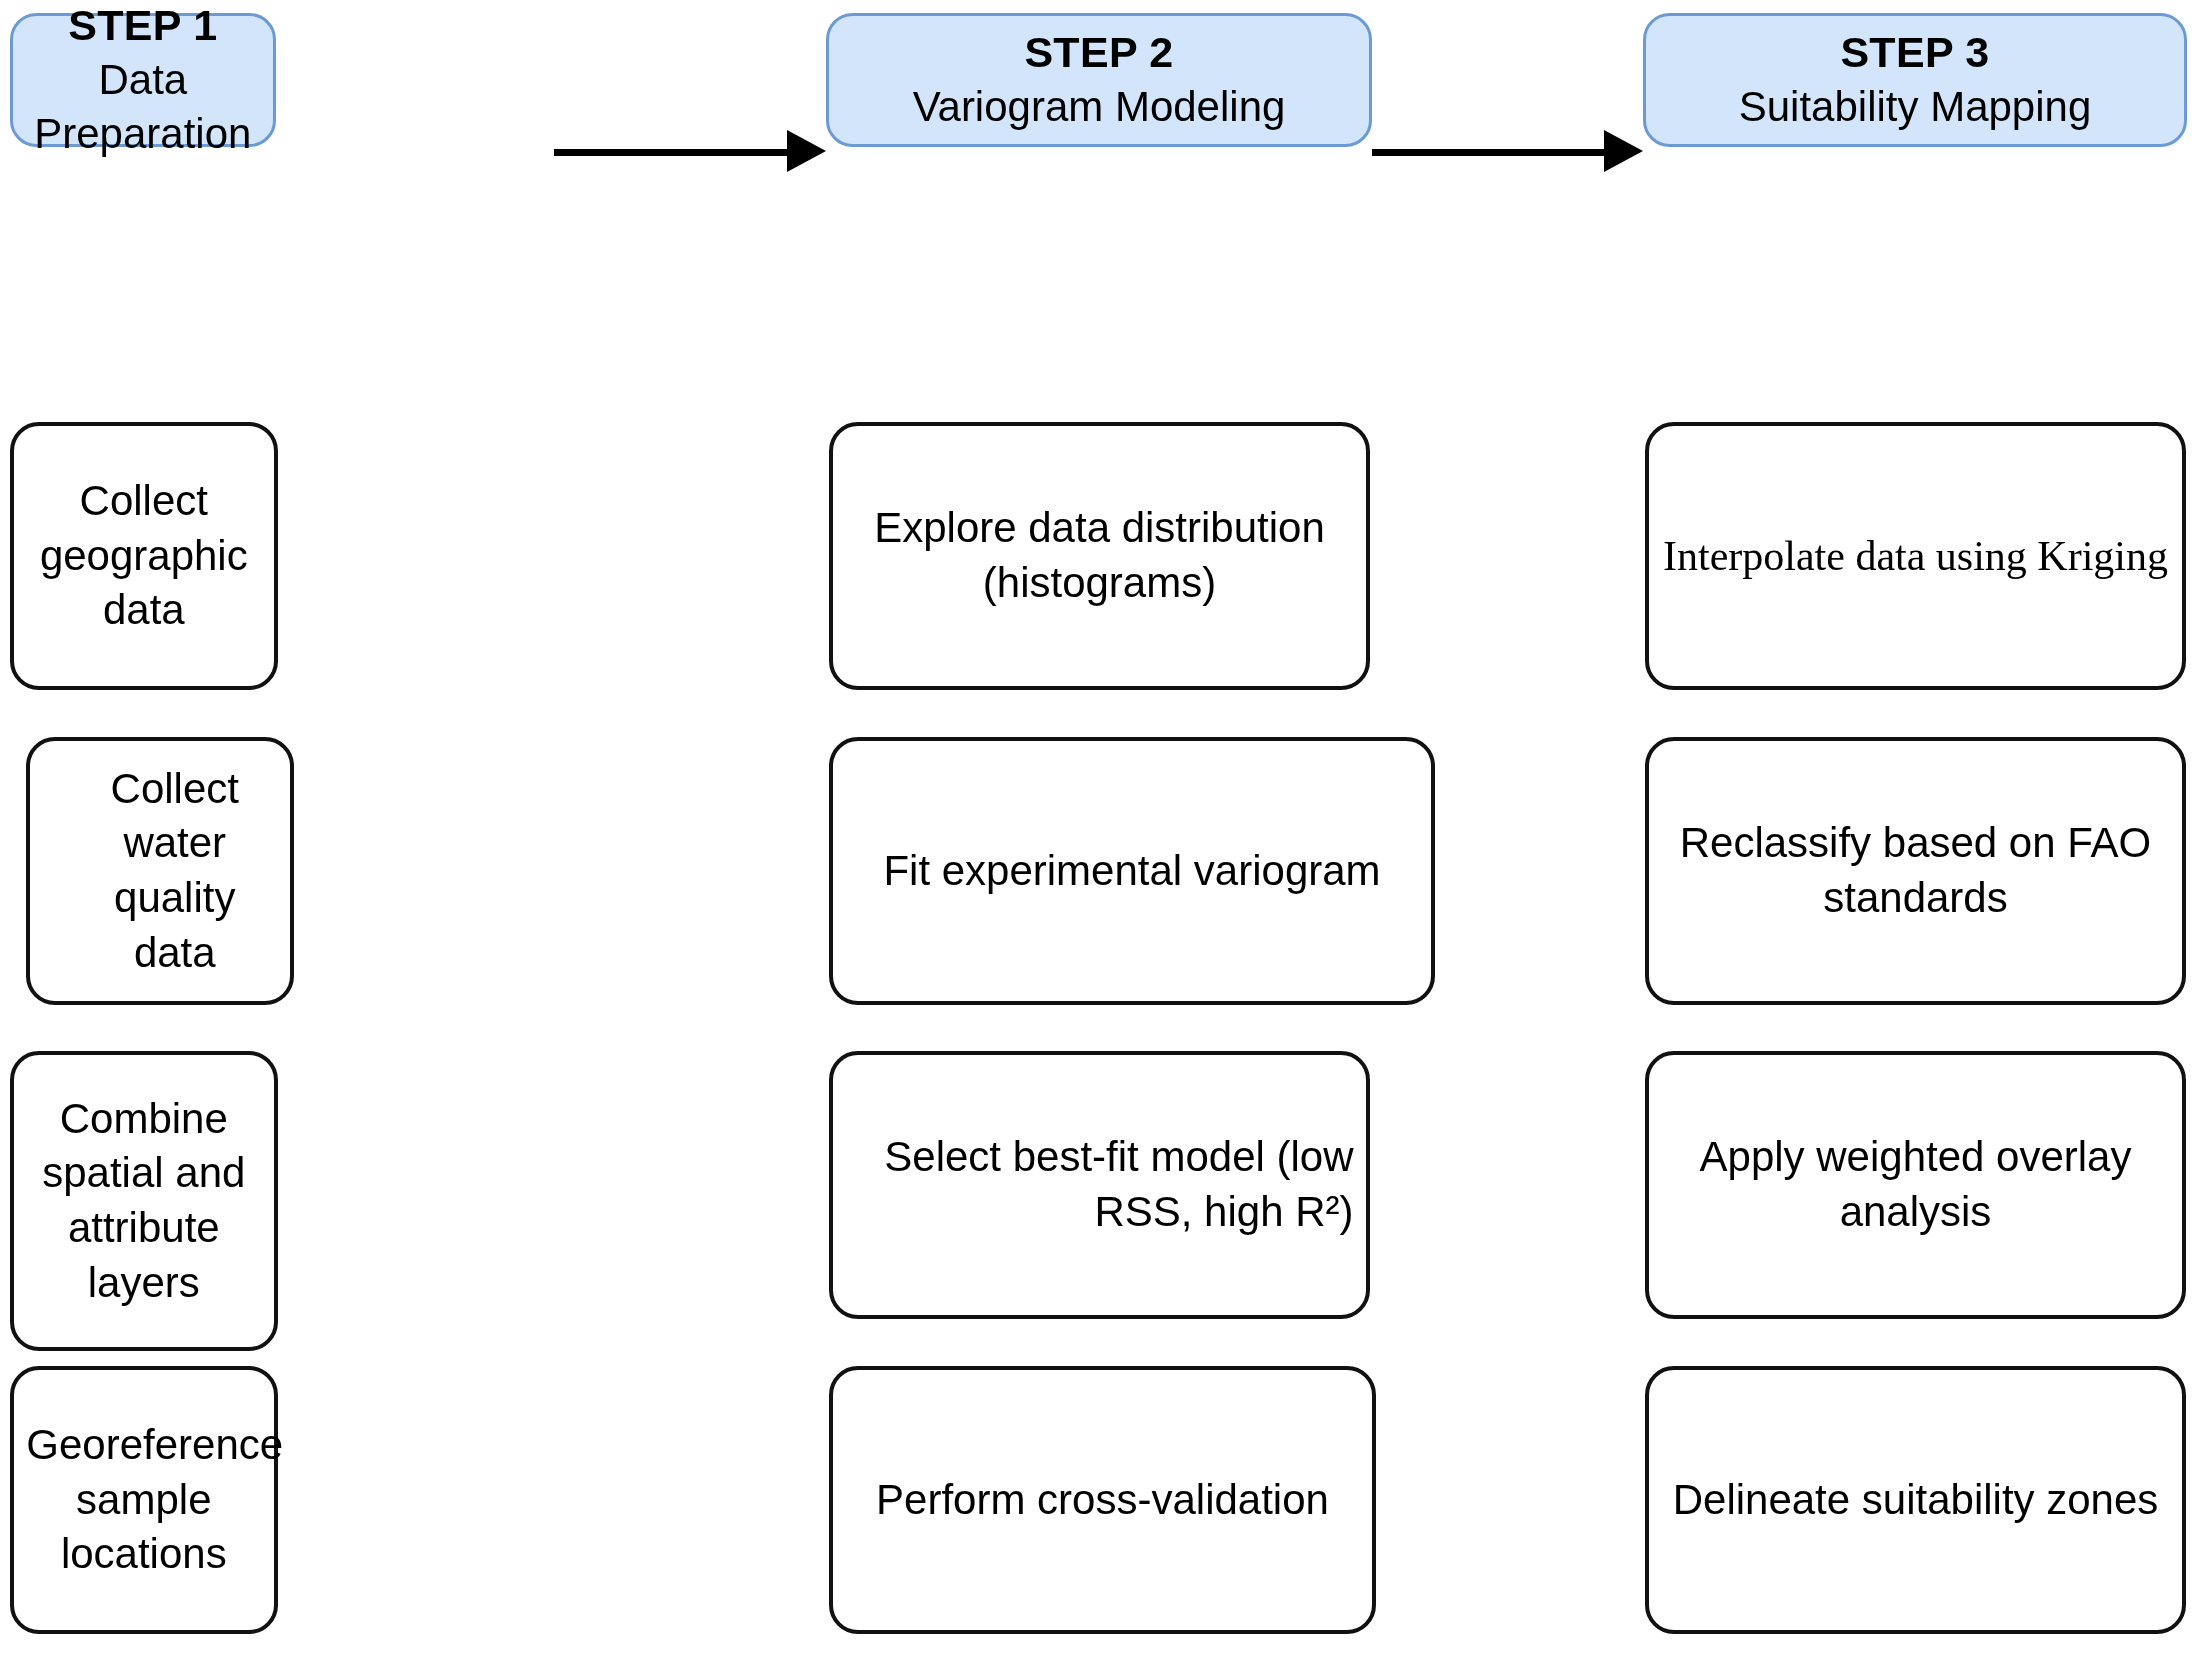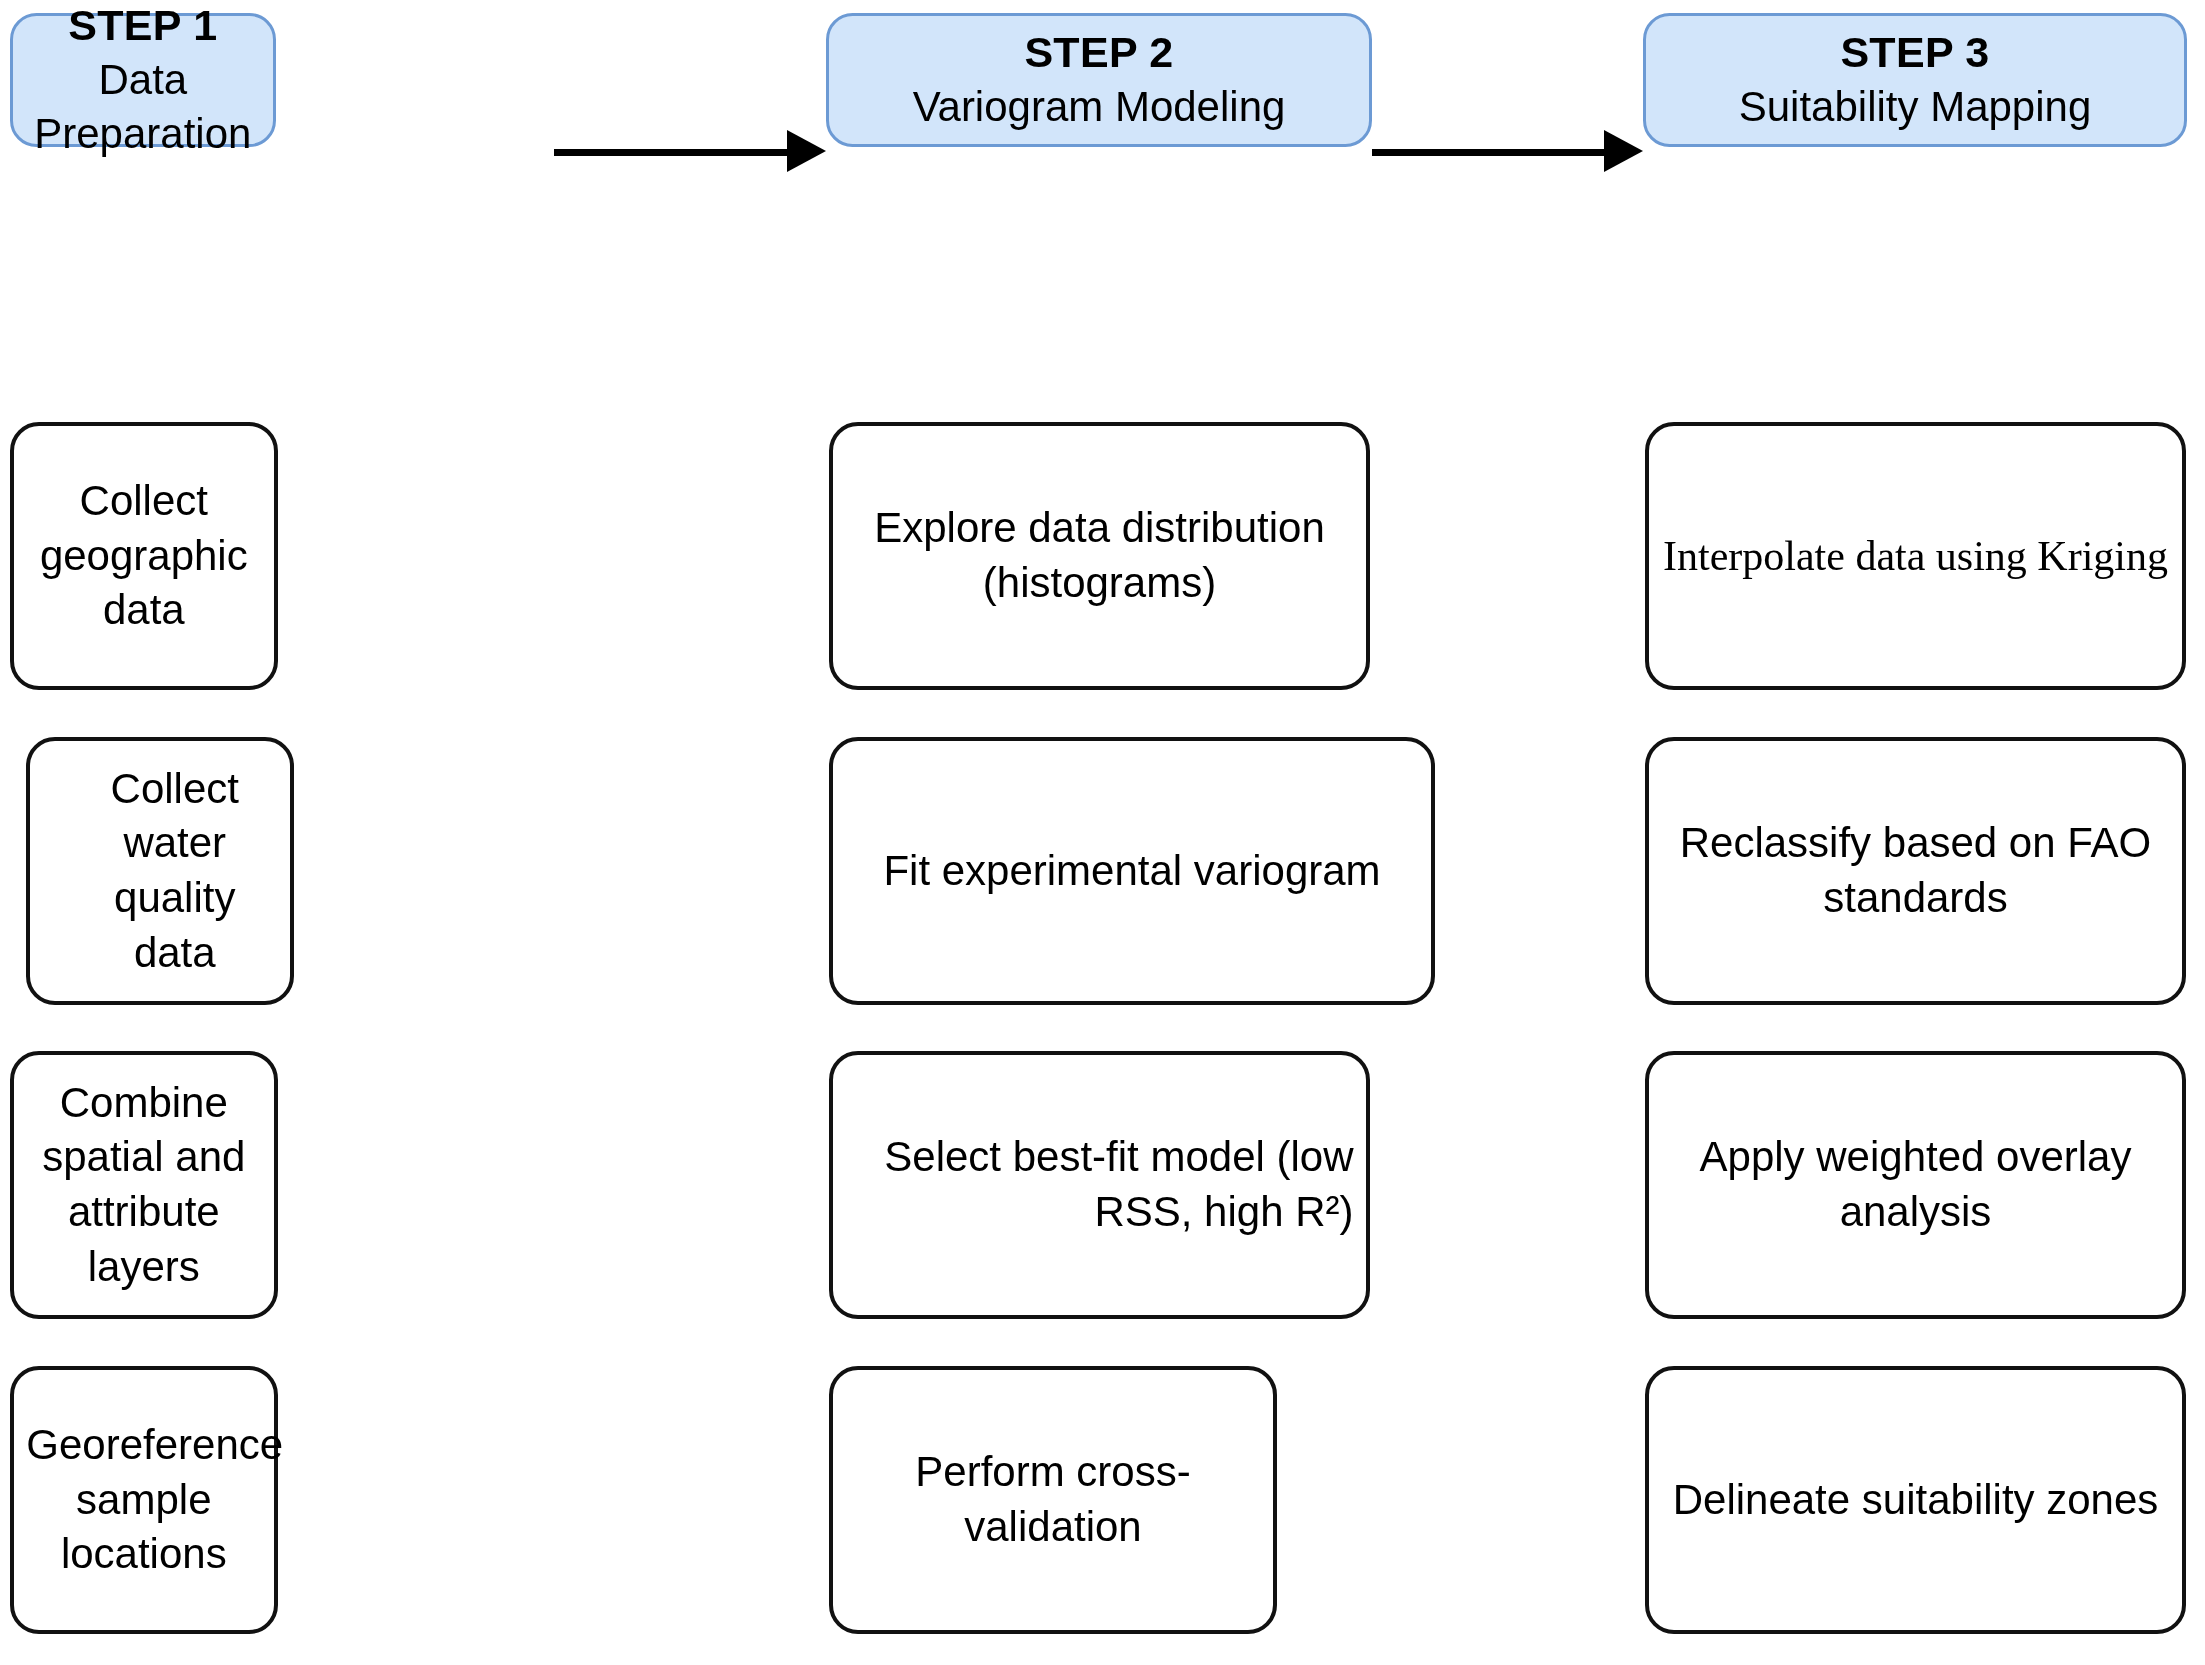--- a/index.html
+++ b/index.html
@@ -117,37 +117,37 @@
     <div class="shaft" style="width:232px;"></div>
     <div class="head" style="left:232px;"></div>
   </div>
 
   <div class="task-box" style="left:9.8px; top:422px; width:268px; height:268px;text-align:center;">
     <span class="txt">Collect geographic data</span>
   </div>
   <div class="task-box" style="left:26px; top:737px; width:268px; height:268px;padding-left:42px;">
     <span class="txt">Collect water quality data</span>
   </div>
-  <div class="task-box" style="left:9.8px; top:1051px; width:268px; height:268px;">
+  <div class="task-box" style="left:9.8px; top:1051px; width:268px; height:300px;">
     <span class="txt">Combine spatial and attribute layers</span>
   </div>
   <div class="task-box" style="left:9.8px; top:1366px; width:268px; height:268px;">
     <span class="txt">Georeference sample locations</span>
   </div>
 
   <div class="task-box" style="left: 829px; top: 422px; width: 541px; height: 268px;">
     <span class="txt">Explore data distribution (histograms)</span>
   </div>
   <div class="task-box" style="left: 829px; top: 737px; width: 606px; height: 268px;">
     <span class="txt">Fit experimental variogram</span>
   </div>
   <div class="task-box" style="left: 829px; top: 1051px; width: 541px; height: 268px; text-align: right;">
     <span class="txt">Select best-fit model (low RSS, high R²)</span>
   </div>
-  <div class="task-box" style="left: 829px; top: 1366px; width: 448px; height: 268px;">
+  <div class="task-box" style="left: 829px; top: 1366px; width: 547px; height: 268px;">
     <span class="txt">Perform cross-validation</span>
   </div>
 
   <div class="task-box" style="left: 1645px; top: 422px; width: 541px; height: 268px; font-family: Liberation Serif, serif;">
     <span class="txt">Interpolate data using Kriging</span>
   </div>
   <div class="task-box" style="left: 1645px; top: 737px; width: 541px; height: 268px;">
     <span class="txt">Reclassify based on FAO standards</span>
   </div>
   <div class="task-box" style="left: 1645px; top: 1051px; width: 541px; height: 268px;">

